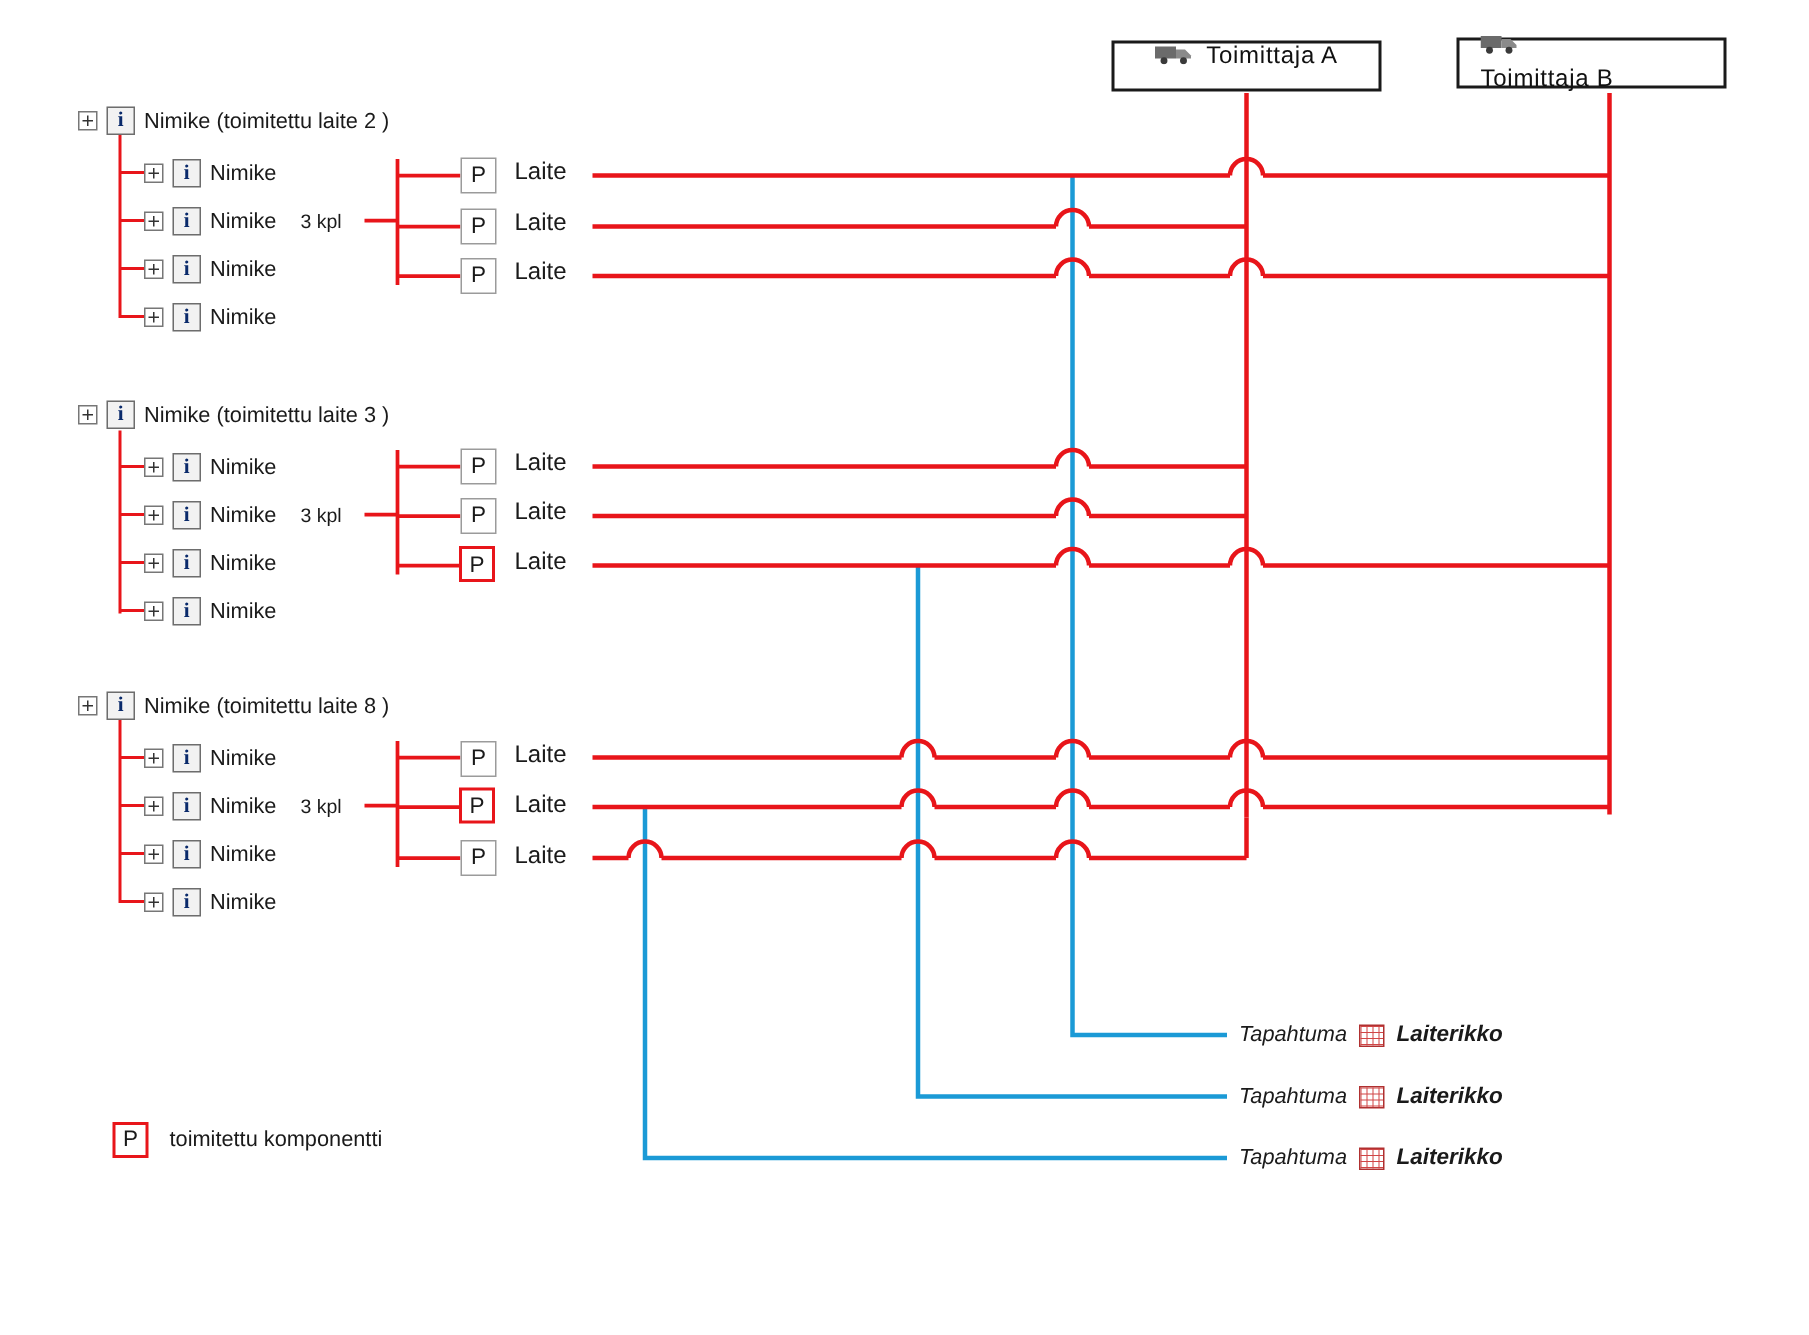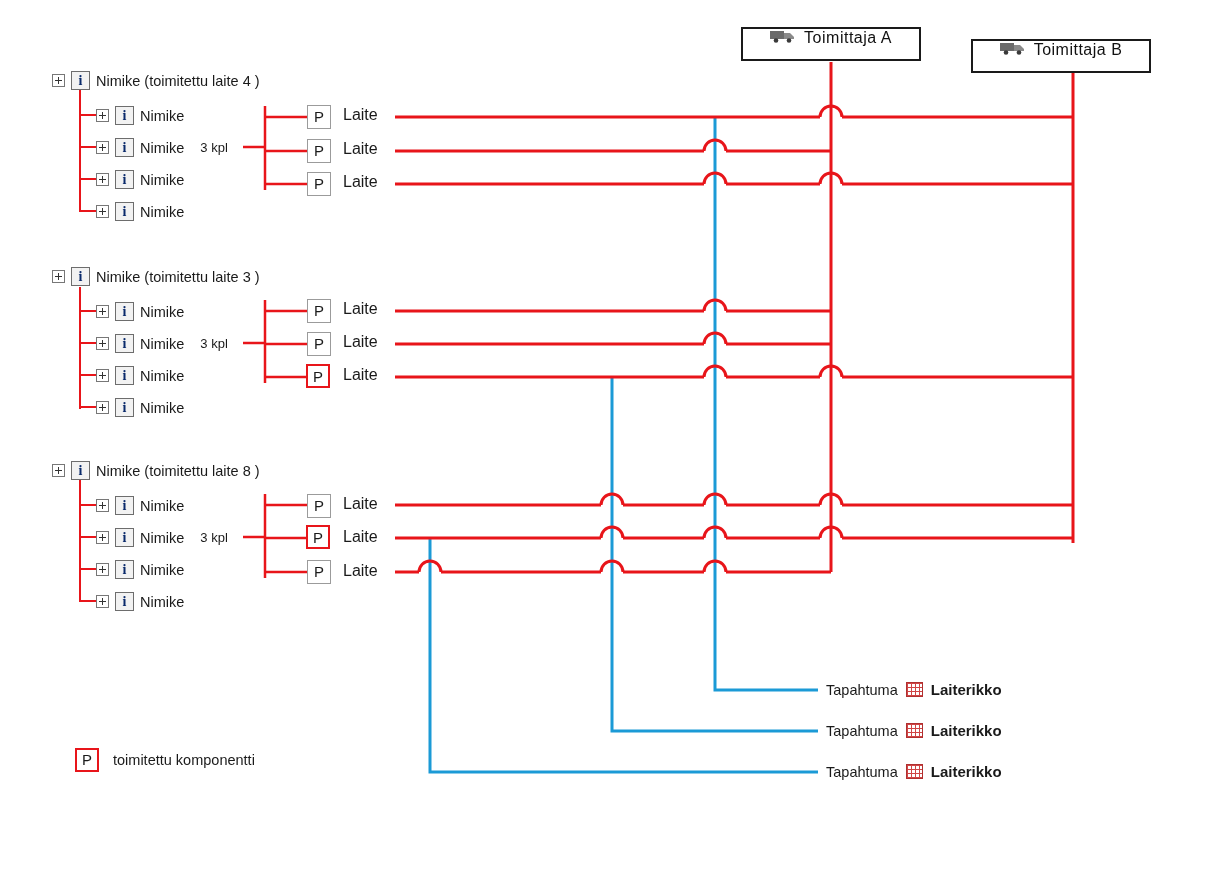--- a/index.html
+++ b/index.html
@@ -100,23 +100,24 @@
   .laite-label {
     position: absolute;
     font-size: 16px;
     color: #1a1a1a;
   }
   .event-label {
     position: absolute;
     font-size: 14.5px;
     color: #1a1a1a;
     display: flex;
-    align-items: center;
+    align-items: flex-end;
     gap: 8px;
     white-space: nowrap;
+    font-style: italic;
   }
   .event-label .strong {
     font-weight: bold;
     font-size: 15px;
   }
   .grid-icon {
     width: 17px; height: 15px;
     background: #ffffff;
     border: 1px solid #b03030;
     display: inline-block;
@@ -246,36 +247,36 @@
       <svg viewBox="0 0 26 14" width="26" height="14">
         <rect x="0" y="2" width="14" height="8" fill="#6b6b6b"></rect>
         <path d="M14,4 L20,4 L24,8 L24,10 L14,10 Z" fill="#8a8a8a"></path>
         <circle cx="6" cy="11.5" r="2.3" fill="#3a3a3a"></circle>
         <circle cx="19" cy="11.5" r="2.3" fill="#3a3a3a"></circle>
       </svg>
     </span>
     <span class="lbl">Toimittaja  A</span>
   </div>
 
-  <div class="supplier" style="left:971px; top:39px; width:180px;">
+  <div class="supplier" style="left:971px; top:25px; width:180px;flex-direction:column;">
     <span class="truck-icon">
       <svg viewBox="0 0 26 14" width="26" height="14">
         <rect x="0" y="2" width="14" height="8" fill="#6b6b6b"></rect>
         <path d="M14,4 L20,4 L24,8 L24,10 L14,10 Z" fill="#8a8a8a"></path>
         <circle cx="6" cy="11.5" r="2.3" fill="#3a3a3a"></circle>
         <circle cx="19" cy="11.5" r="2.3" fill="#3a3a3a"></circle>
       </svg>
     </span>
     <span class="lbl">Toimittaja  B</span>
   </div>
 
   <div class="tree-row top" style="left:52px; top:71px;">
     <span class="plus-box"></span>
     <span class="info-box">i</span>
-    <span>Nimike (toimitettu laite 4 )</span>
+    <span>Nimike (toimitettu laite 2 )</span>
   </div>
   <div class="tree-row" style="left:96px; top:106px;">
     <span class="plus-box"></span>
     <span class="info-box">i</span>
     <span>Nimike</span>
     <span class="qty"></span>
   </div>
   <div class="tree-row" style="left:96px; top:138px;">
     <span class="plus-box"></span>
     <span class="info-box">i</span>

